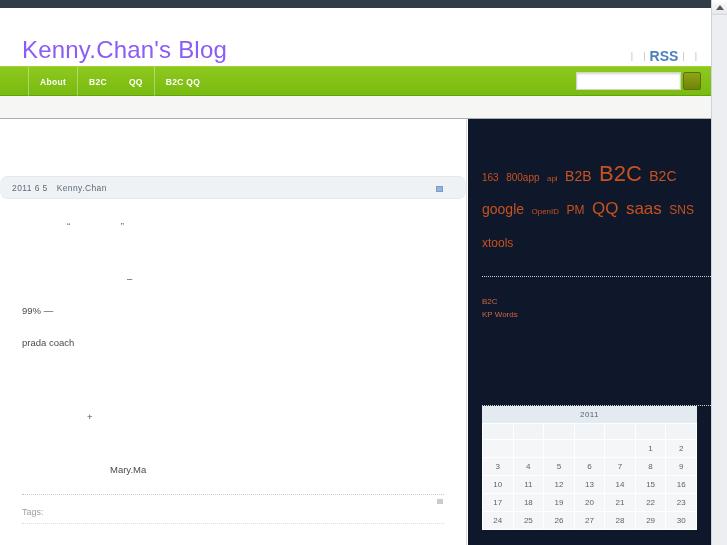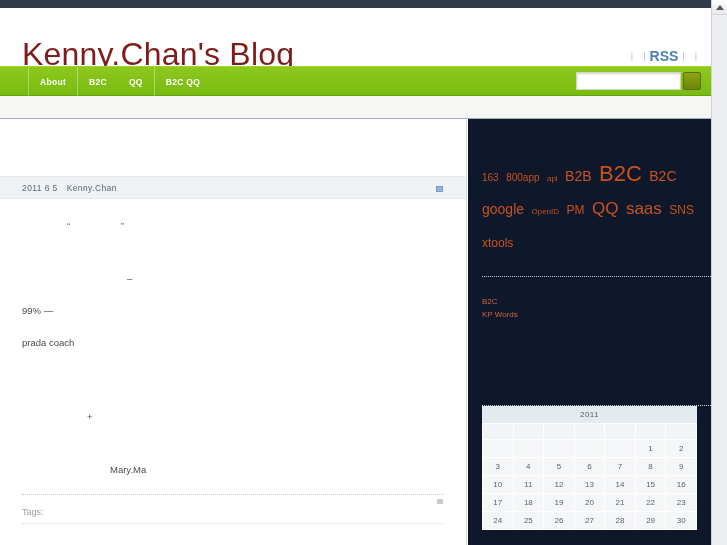--- a/index.html
+++ b/index.html
@@ -81,23 +81,23 @@
   
   .site-header {
     position: relative;
     height: 58px;
     background: #ffffff;
   }
   .site-title {
     position: absolute;
     left: 22px;
     top: 28px;
-    font-size: 32px;
+    font-size: 24px;
     font-weight: normal;
-    color: #7f1d1d;
+    color: #8b5cf6;
     letter-spacing: 0.2px;
     white-space: nowrap;
   }
   .header-links {
     position: absolute;
     right: 14px;
     top: 40px;
     font-size: 9px;
     color: #7d8894;
     display: flex;
@@ -216,25 +216,26 @@
   }
   .post-meta {
     position: relative;
     height: 23px;
     background: #eef2f5;
     border-top: 1px solid #e2e8ed;
     border-bottom: 1px solid #e2e8ed;
     box-sizing: border-box;
     display: flex;
     align-items: center;
-    padding-left: 22px;
+    padding-left: 12px;
     font-size: 8.5px;
     color: #5d6b79;
     gap: 9px;
     white-space: nowrap;
+    border-radius: 8px;
   }
   .post-meta .date { letter-spacing: 0.4px; }
   .post-meta .author { letter-spacing: 0.4px; }
   .meta-icon {
     position: absolute;
     right: 23px;
     top: 9px;
     width: 7px;
     height: 6px;
     background: #95b2d8;

